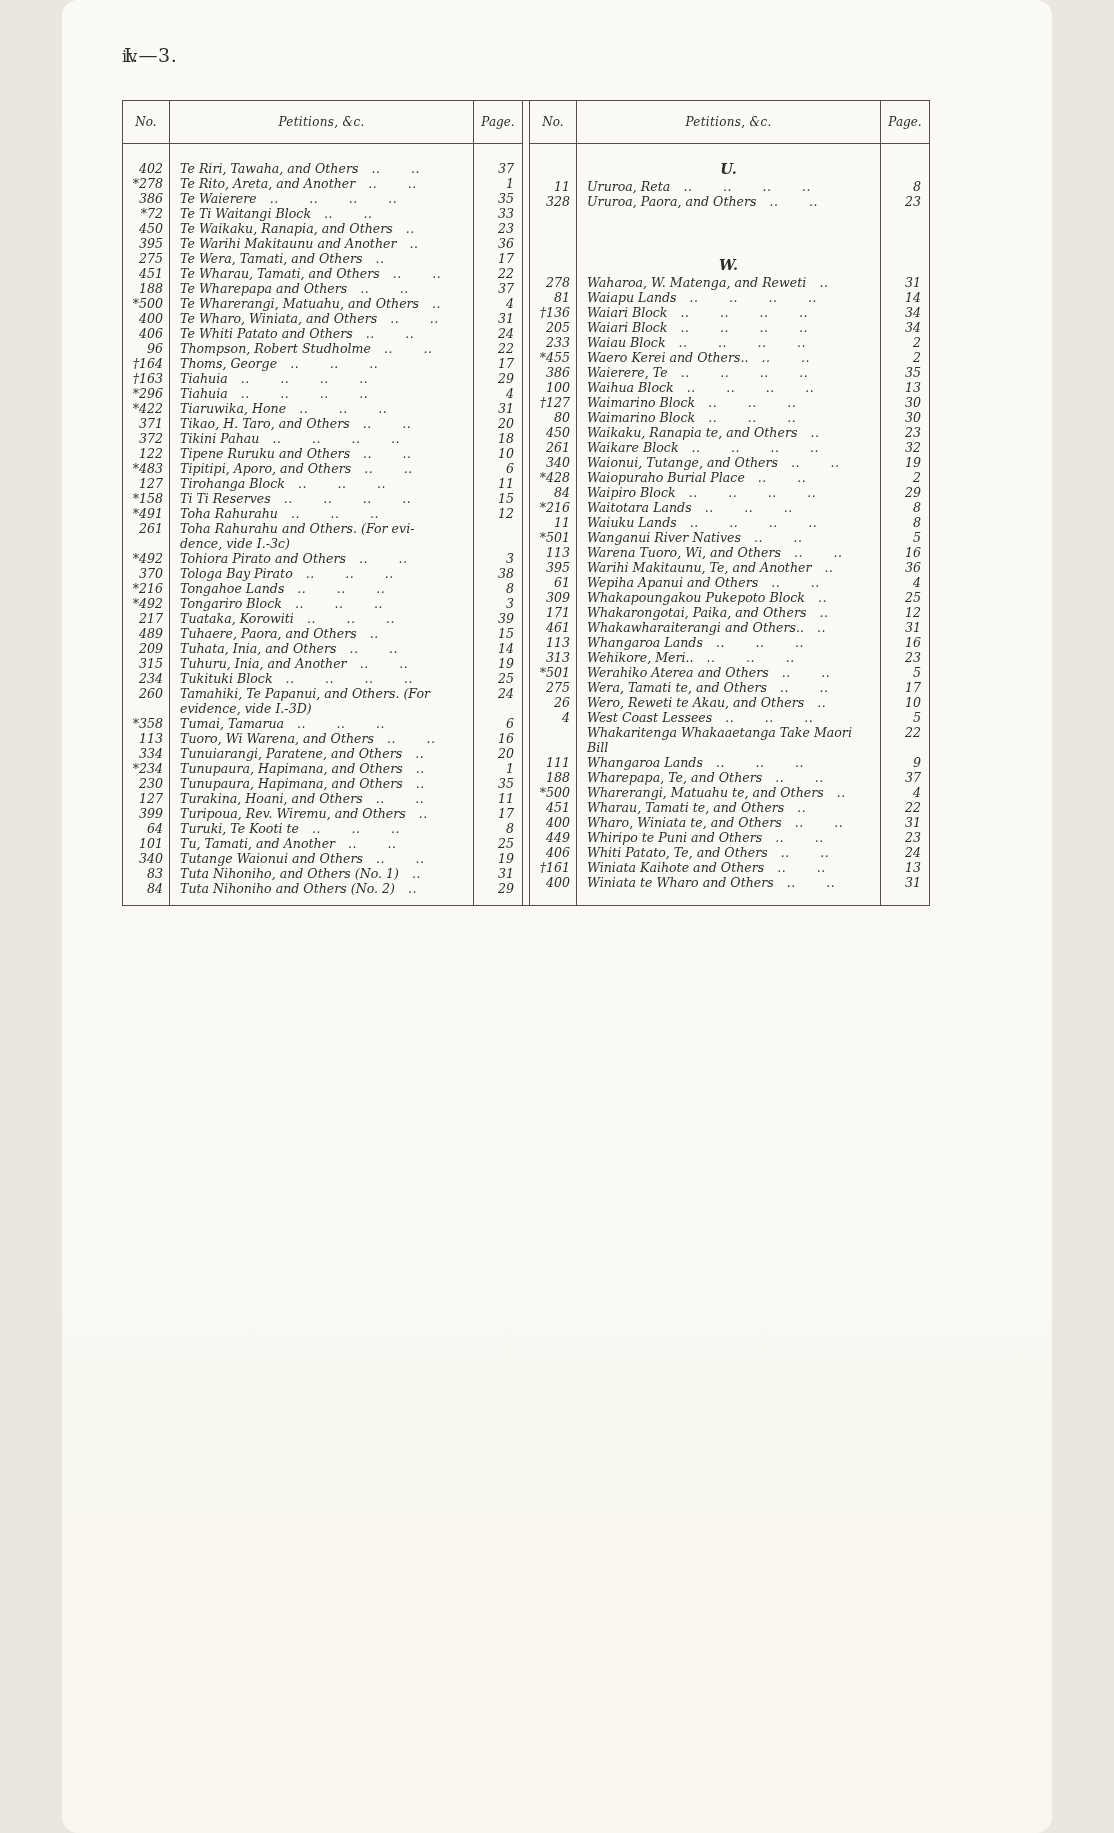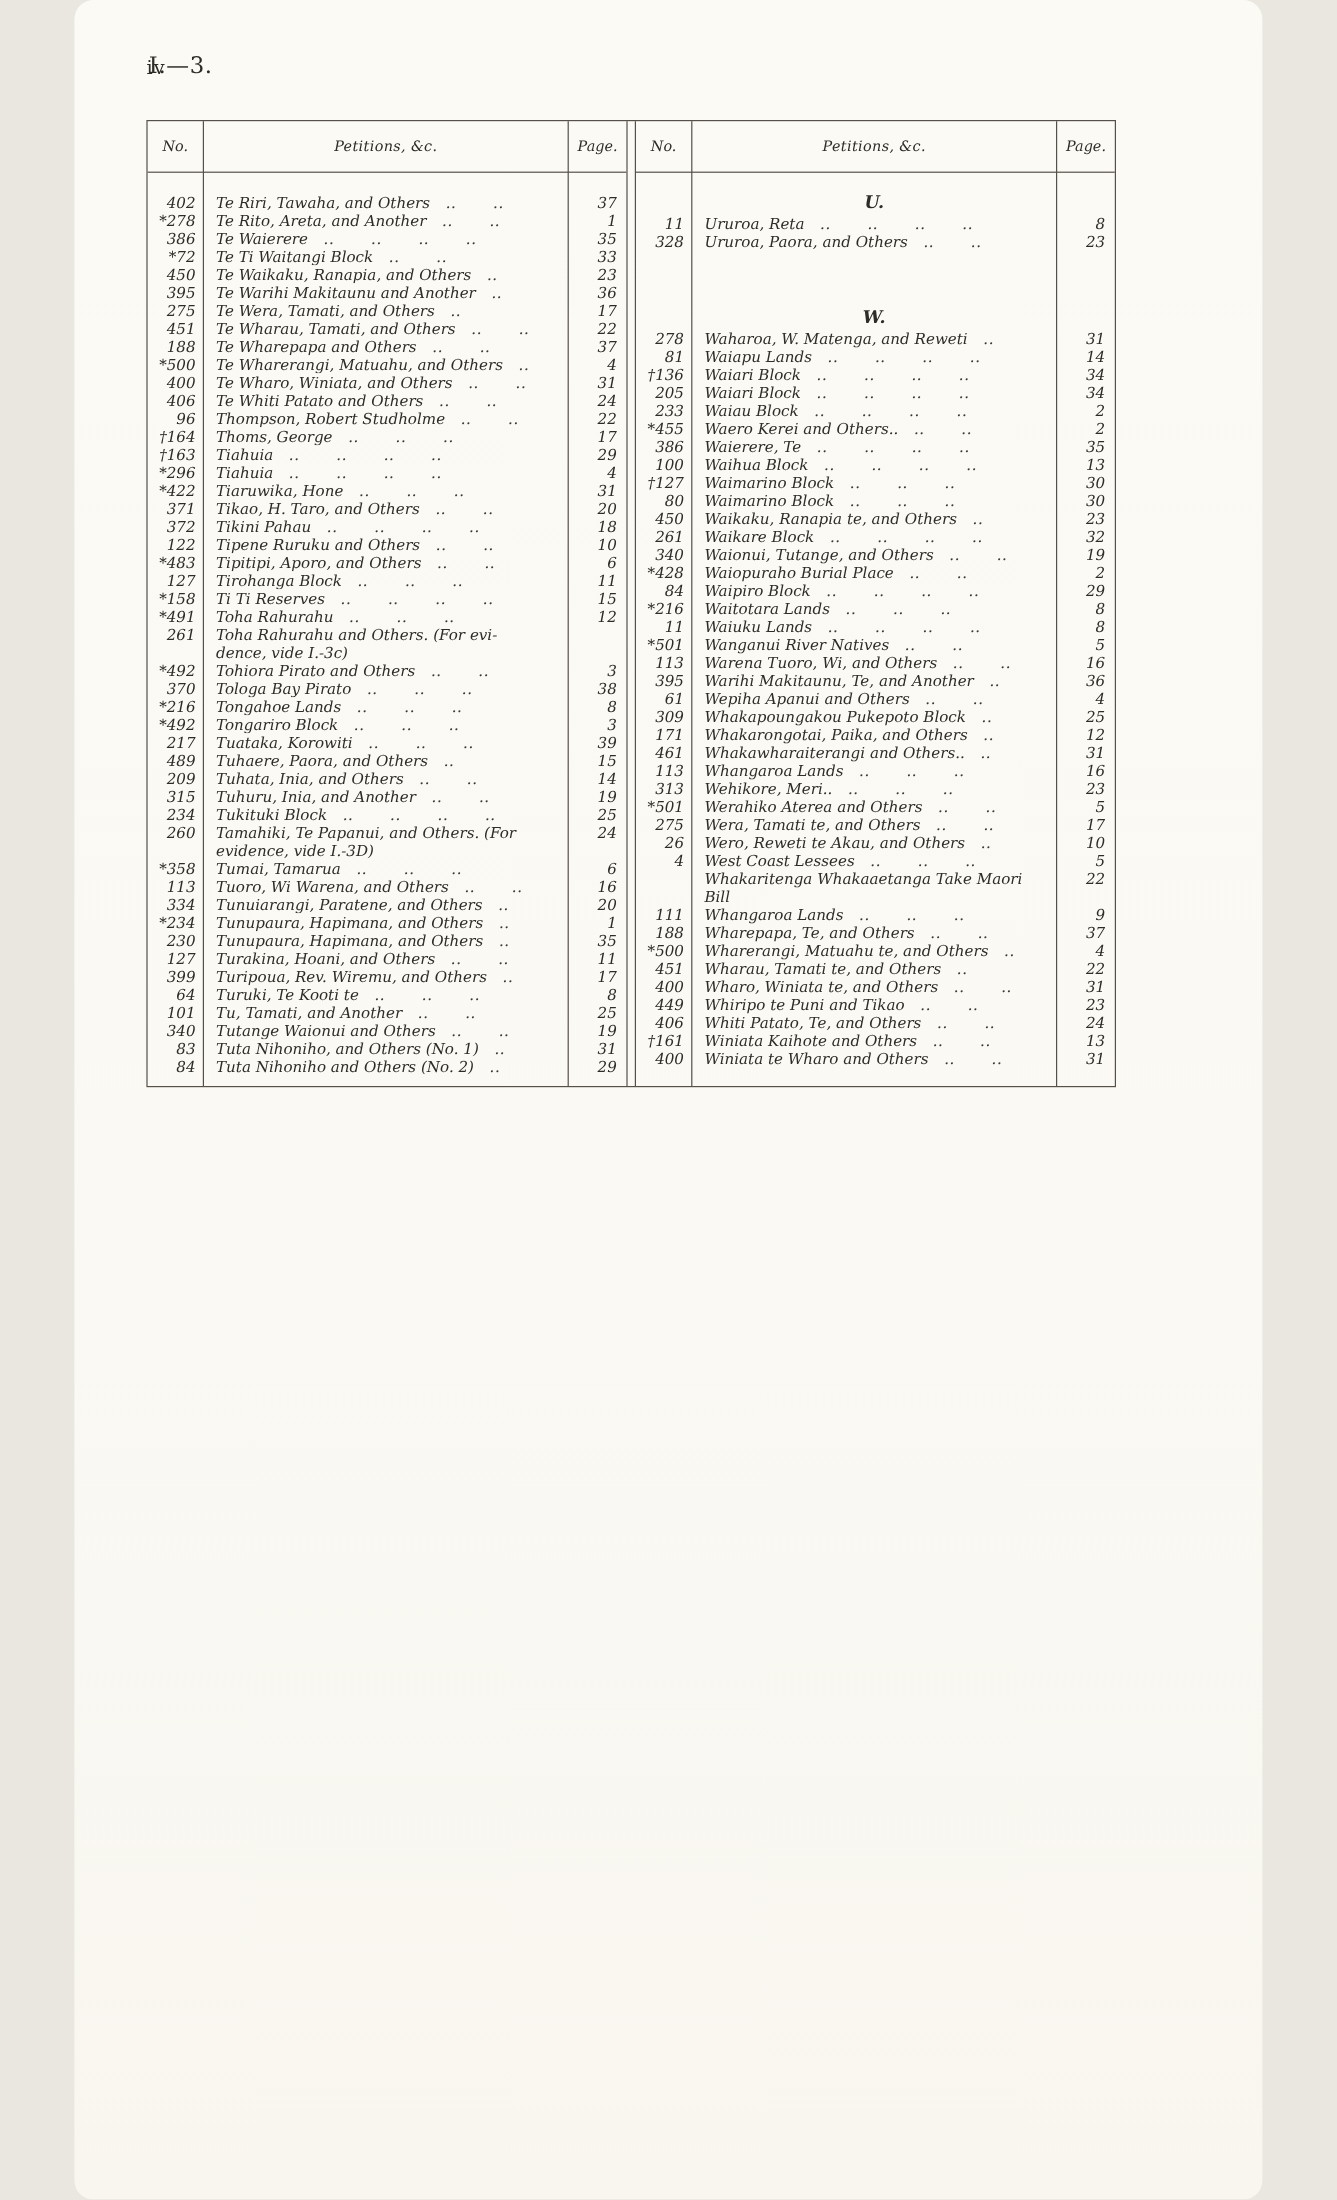--- a/index.html
+++ b/index.html
@@ -785,21 +785,21 @@
             <span class="c-no">400</span>
             <span class="c-pet">
               <span class="nm">Wharo, Winiata te, and Others</span>
               <span class="dots">.. ..</span>
             </span>
             <span class="c-page">31</span>
           </div>
           <div class="row">
             <span class="c-no">449</span>
             <span class="c-pet">
-              <span class="nm">Whiripo te Puni and Tikao</span>
+              <span class="nm">Whiripo te Puni and Others</span>
               <span class="dots">.. ..</span>
             </span>
             <span class="c-page">23</span>
           </div>
           <div class="row">
             <span class="c-no">406</span>
             <span class="c-pet">
               <span class="nm">Whiti Patato, Te, and Others</span>
               <span class="dots">.. ..</span>
             </span>

